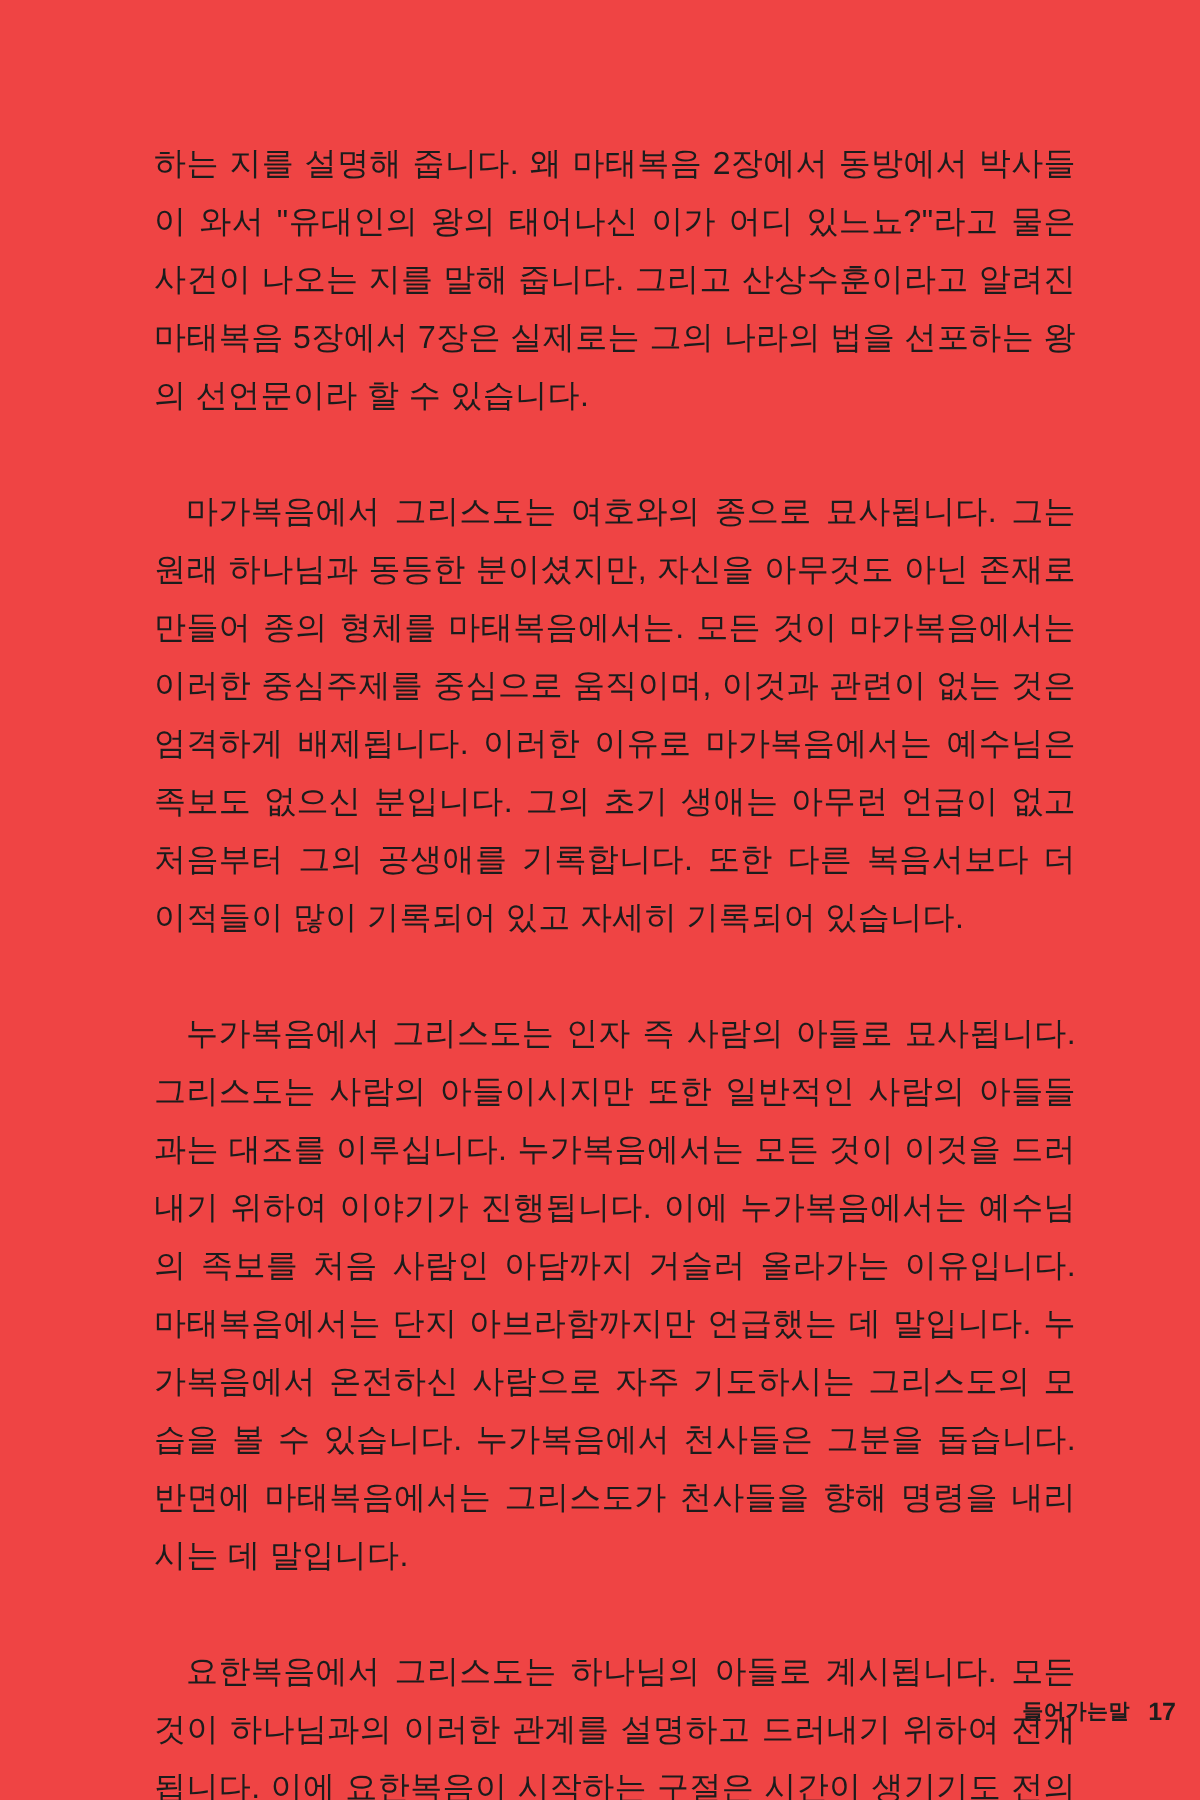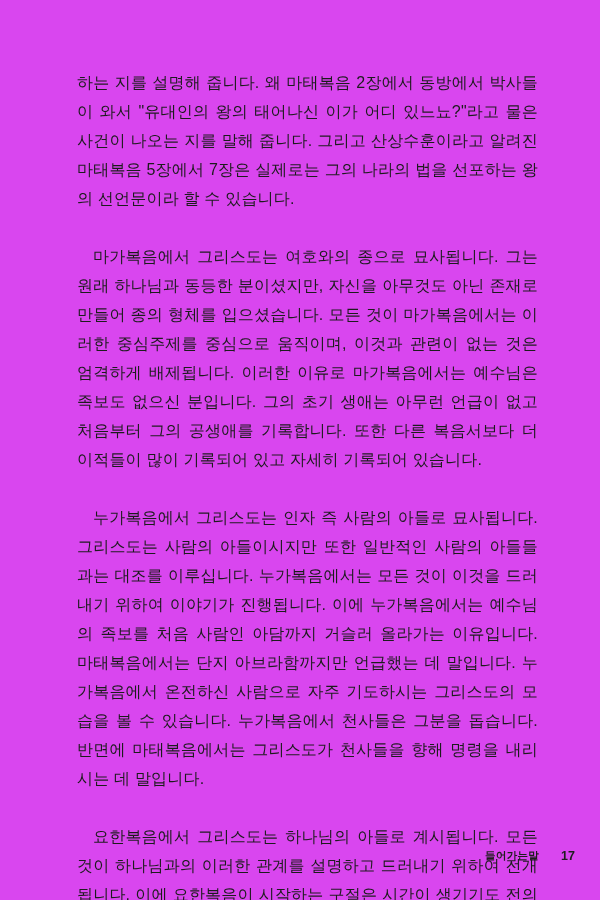--- a/index.html
+++ b/index.html
@@ -12,21 +12,21 @@
     background: #ffffff;
     position: relative;
     overflow: hidden;
     font-family: "Liberation Sans", sans-serif;
   }
   .page {
     position: absolute;
     left: 0; top: 0;
     width: 600px;
     height: 900px;
-    background: #d946ef;
+    background: #ef4444;
   }
   .body-text {
     position: absolute;
     left: 77px;
     top: 68px;
     width: 461px;
     color: #1c1c1c;
     font-size: 16px;
     line-height: 29px;
     text-align: justify;
@@ -34,45 +34,45 @@
     word-break: normal;
   }
   .body-text p {
     margin: 0 0 29px 0;
   }
   .body-text p.indent {
     text-indent: 1em;
   }
   .footer {
     position: absolute;
-    right: 25px;
+    right: 12px;
     top: 849px;
     display: flex;
     align-items: flex-end;
-    gap: 22px;
+    gap: 9px;
     color: #1d1d1d;
   }
   .footer .section {
     font-size: 10.5px;
     font-weight: 700;
     letter-spacing: 0.3px;
   }
   .footer .pagenum {
     font-size: 12.5px;
     font-weight: 700;
   }
 </style>
 </head>
 <body>
 
 <div class="page">
 
   <div class="body-text">
       <p>하는 지를 설명해 줍니다. 왜 마태복음 2장에서 동방에서 박사들이 와서 "유대인의 왕의 태어나신 이가 어디 있느뇨?"라고 물은 사건이 나오는 지를 말해 줍니다. 그리고 산상수훈이라고 알려진 마태복음 5장에서 7장은 실제로는 그의 나라의 법을 선포하는 왕의 선언문이라 할 수 있습니다.</p>
-      <p class="indent">마가복음에서 그리스도는 여호와의 종으로 묘사됩니다. 그는 원래 하나님과 동등한 분이셨지만, 자신을 아무것도 아닌 존재로 만들어 종의 형체를 입으셨습니다. 모든 것이 마가복음에서는 이러한 중심주제를 중심으로 움직이며, 이것과 관련이 없는 것은 엄격하게 배제됩니다. 이러한 이유로 마가복음에서는 예수님은 족보도 없으신 분입니다. 그의 초기 생애는 아무런 언급이 없고 처음부터 그의 공생애를 기록합니다. 또한 다른 복음서보다 더 이적들이 많이 기록되어 있고 자세히 기록되어 있습니다.</p>
+      <p class="indent">마가복음에서 그리스도는 여호와의 종으로 묘사됩니다. 그는 원래 하나님과 동등한 분이셨지만, 자신을 아무것도 아닌 존재로 만들어 종의 형체를 마태복음에서는. 모든 것이 마가복음에서는 이러한 중심주제를 중심으로 움직이며, 이것과 관련이 없는 것은 엄격하게 배제됩니다. 이러한 이유로 마가복음에서는 예수님은 족보도 없으신 분입니다. 그의 초기 생애는 아무런 언급이 없고 처음부터 그의 공생애를 기록합니다. 또한 다른 복음서보다 더 이적들이 많이 기록되어 있고 자세히 기록되어 있습니다.</p>
       <p class="indent">누가복음에서 그리스도는 인자 즉 사람의 아들로 묘사됩니다. 그리스도는 사람의 아들이시지만 또한 일반적인 사람의 아들들과는 대조를 이루십니다. 누가복음에서는 모든 것이 이것을 드러내기 위하여 이야기가 진행됩니다. 이에 누가복음에서는 예수님의 족보를 처음 사람인 아담까지 거슬러 올라가는 이유입니다. 마태복음에서는 단지 아브라함까지만 언급했는 데 말입니다. 누가복음에서 온전하신 사람으로 자주 기도하시는 그리스도의 모습을 볼 수 있습니다. 누가복음에서 천사들은 그분을 돕습니다. 반면에 마태복음에서는 그리스도가 천사들을 향해 명령을 내리시는 데 말입니다.</p>
       <p class="indent">요한복음에서 그리스도는 하나님의 아들로 계시됩니다. 모든 것이 하나님과의 이러한 관계를 설명하고 드러내기 위하여 전개됩니다. 이에 요한복음이 시작하는 구절은 시간이 생기기도 전의 지점으로 우리를 이끌어</p>
     </div>
 
   <div class="footer">
     <span class="section">들어가는말</span>
     <span class="pagenum">17</span>
   </div>
 
 </div>

